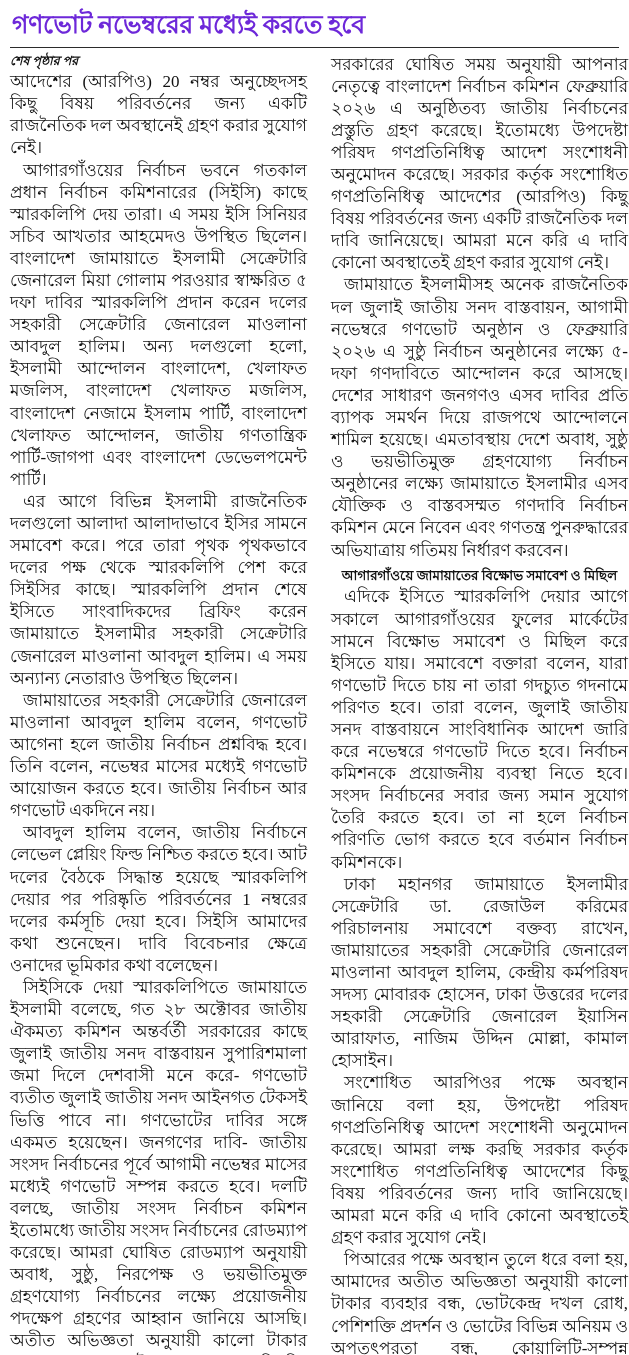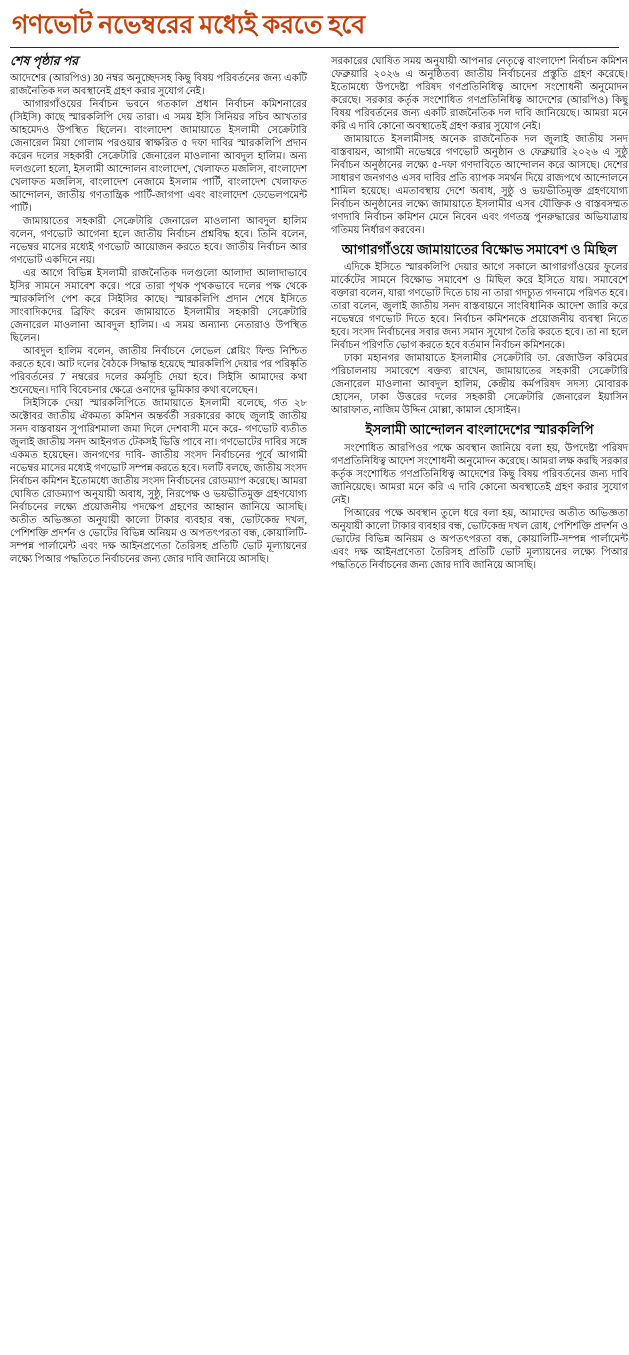--- a/index.html
+++ b/index.html
@@ -21,21 +21,21 @@
     box-sizing: border-box;
     padding: 8px 10px 6px 10px;
   }
   .headline {
     font-family: "Liberation Serif", serif;
     font-size: 25px;
     font-weight: bold;
     line-height: 1.18;
     letter-spacing: -0.2px;
     margin: 2px 0 7px 2px;
-    color: #c2410c;
+    color: #6d28d9;
   }
   .rule {
     border: none;
     border-top: 1px solid #2b2b2b;
     margin: 0 0 6px 0;
   }
   .columns {
     display: flex;
     gap: 24px;
     align-items: flex-start;
@@ -46,21 +46,21 @@
   }
   .kicker {
     font-size: 12.5px;
     font-weight: bold;
     font-style: italic;
     margin: 0 0 2px 0;
     line-height: 1.25;
   }
   p.para {
     margin: 0;
-    font-size: 10px;
+    font-size: 17px;
     line-height: 1.30;
     text-align: justify;
     text-justify: inter-word;
     text-indent: 13px;
     word-spacing: -0.2px;
   }
   p.para.noindent {
     text-indent: 0;
   }
   .subhead {
@@ -79,34 +79,33 @@
 
 <div class="page">
 
   <h1 class="headline">গণভোট নভেম্বরের মধ্যেই করতে হবে</h1>
   <hr class="rule">
 
   <div class="columns">
 
     <div class="col">
       <div class="kicker">শেষ পৃষ্ঠার পর</div>
-      <p class="para noindent">আদেশের (আরপিও) 30 নম্বর অনুচ্ছেদসহ কিছু বিষয় পরিবর্তনের জন্য একটি রাজনৈতিক দল অবস্থানেই গ্রহণ করার সুযোগ নেই।</p>
+      <p class="para noindent">আদেশের (আরপিও) 20 নম্বর অনুচ্ছেদসহ কিছু বিষয় পরিবর্তনের জন্য একটি রাজনৈতিক দল অবস্থানেই গ্রহণ করার সুযোগ নেই।</p>
       <p class="para">আগারগাঁওয়ের নির্বাচন ভবনে গতকাল প্রধান নির্বাচন কমিশনারের (সিইসি) কাছে স্মারকলিপি দেয় তারা। এ সময় ইসি সিনিয়র সচিব আখতার আহমেদও উপস্থিত ছিলেন। বাংলাদেশ জামায়াতে ইসলামী সেক্রেটারি জেনারেল মিয়া গোলাম পরওয়ার স্বাক্ষরিত ৫ দফা দাবির স্মারকলিপি প্রদান করেন দলের সহকারী সেক্রেটারি জেনারেল মাওলানা আবদুল হালিম। অন্য দলগুলো হলো, ইসলামী আন্দোলন বাংলাদেশ, খেলাফত মজলিস, বাংলাদেশ খেলাফত মজলিস, বাংলাদেশ নেজামে ইসলাম পার্টি, বাংলাদেশ খেলাফত আন্দোলন, জাতীয় গণতান্ত্রিক পার্টি-জাগপা এবং বাংলাদেশ ডেভেলপমেন্ট পার্টি।</p>
+      <p class="para">এর আগে বিভিন্ন ইসলামী রাজনৈতিক দলগুলো আলাদা আলাদাভাবে ইসির সামনে সমাবেশ করে। পরে তারা পৃথক পৃথকভাবে দলের পক্ষ থেকে স্মারকলিপি পেশ করে সিইসির কাছে। স্মারকলিপি প্রদান শেষে ইসিতে সাংবাদিকদের ব্রিফিং করেন জামায়াতে ইসলামীর সহকারী সেক্রেটারি জেনারেল মাওলানা আবদুল হালিম। এ সময় অন্যান্য নেতারাও উপস্থিত ছিলেন।</p>
       <p class="para">জামায়াতের সহকারী সেক্রেটারি জেনারেল মাওলানা আবদুল হালিম বলেন, গণভোট আগেনা হলে জাতীয় নির্বাচন প্রশ্নবিদ্ধ হবে। তিনি বলেন, নভেম্বর মাসের মধ্যেই গণভোট আয়োজন করতে হবে। জাতীয় নির্বাচন আর গণভোট একদিনে নয়।</p>
-      <p class="para">এর আগে বিভিন্ন ইসলামী রাজনৈতিক দলগুলো আলাদা আলাদাভাবে ইসির সামনে সমাবেশ করে। পরে তারা পৃথক পৃথকভাবে দলের পক্ষ থেকে স্মারকলিপি পেশ করে সিইসির কাছে। স্মারকলিপি প্রদান শেষে ইসিতে সাংবাদিকদের ব্রিফিং করেন জামায়াতে ইসলামীর সহকারী সেক্রেটারি জেনারেল মাওলানা আবদুল হালিম। এ সময় অন্যান্য নেতারাও উপস্থিত ছিলেন।</p>
-      <p class="para">আবদুল হালিম বলেন, জাতীয় নির্বাচনে লেভেল প্লেয়িং ফিল্ড নিশ্চিত করতে হবে। আট দলের বৈঠকে সিদ্ধান্ত হয়েছে স্মারকলিপি দেয়ার পর পরিষ্কৃতি পরিবর্তনের 7 নম্বরের দলের কর্মসূচি দেয়া হবে। সিইসি আমাদের কথা শুনেছেন। দাবি বিবেচনার ক্ষেত্রে ওনাদের ভূমিকার কথা বলেছেন।</p>
+      <p class="para">আবদুল হালিম বলেন, জাতীয় নির্বাচনে লেভেল প্লেয়িং ফিল্ড নিশ্চিত করতে হবে। আট দলের বৈঠকে সিদ্ধান্ত হয়েছে স্মারকলিপি দেয়ার পর পরিষ্কৃতি পরিবর্তনের 1 নম্বরের দলের কর্মসূচি দেয়া হবে। সিইসি আমাদের কথা শুনেছেন। দাবি বিবেচনার ক্ষেত্রে ওনাদের ভূমিকার কথা বলেছেন।</p>
       <p class="para">সিইসিকে দেয়া স্মারকলিপিতে জামায়াতে ইসলামী বলেছে, গত ২৮ অক্টোবর জাতীয় ঐকমত্য কমিশন অন্তর্বর্তী সরকারের কাছে জুলাই জাতীয় সনদ বাস্তবায়ন সুপারিশমালা জমা দিলে দেশবাসী মনে করে- গণভোট ব্যতীত জুলাই জাতীয় সনদ আইনগত টেকসই ভিত্তি পাবে না। গণভোটের দাবির সঙ্গে একমত হয়েছেন। জনগণের দাবি- জাতীয় সংসদ নির্বাচনের পূর্বে আগামী নভেম্বর মাসের মধ্যেই গণভোট সম্পন্ন করতে হবে। দলটি বলছে, জাতীয় সংসদ নির্বাচন কমিশন ইতোমধ্যে জাতীয় সংসদ নির্বাচনের রোডম্যাপ করেছে। আমরা ঘোষিত রোডম্যাপ অনুযায়ী অবাধ, সুষ্ঠু, নিরপেক্ষ ও ভয়ভীতিমুক্ত গ্রহণযোগ্য নির্বাচনের লক্ষ্যে প্রয়োজনীয় পদক্ষেপ গ্রহণের আহ্বান জানিয়ে আসছি। অতীত অভিজ্ঞতা অনুযায়ী কালো টাকার ব্যবহার বন্ধ, ভোটকেন্দ্র দখল, পেশিশক্তি প্রদর্শন ও ভোটের বিভিন্ন অনিয়ম ও অপতৎপরতা বন্ধ, কোয়ালিটি-সম্পন্ন পার্লামেন্ট এবং দক্ষ আইনপ্রণেতা তৈরিসহ প্রতিটি ভোট মূল্যায়নের লক্ষ্যে পিআর পদ্ধতিতে নির্বাচনের জন্য জোর দাবি জানিয়ে আসছি।</p>
       <div class="gap"></div>
     </div>
 
     <div class="col">
       <p class="para noindent">সরকারের ঘোষিত সময় অনুযায়ী আপনার নেতৃত্বে বাংলাদেশ নির্বাচন কমিশন ফেব্রুয়ারি ২০২৬ এ অনুষ্ঠিতব্য জাতীয় নির্বাচনের প্রস্তুতি গ্রহণ করেছে। ইতোমধ্যে উপদেষ্টা পরিষদ গণপ্রতিনিধিত্ব আদেশ সংশোধনী অনুমোদন করেছে। সরকার কর্তৃক সংশোধিত গণপ্রতিনিধিত্ব আদেশের (আরপিও) কিছু বিষয় পরিবর্তনের জন্য একটি রাজনৈতিক দল দাবি জানিয়েছে। আমরা মনে করি এ দাবি কোনো অবস্থাতেই গ্রহণ করার সুযোগ নেই।</p>
       <p class="para">জামায়াতে ইসলামীসহ অনেক রাজনৈতিক দল জুলাই জাতীয় সনদ বাস্তবায়ন, আগামী নভেম্বরে গণভোট অনুষ্ঠান ও ফেব্রুয়ারি ২০২৬ এ সুষ্ঠু নির্বাচন অনুষ্ঠানের লক্ষ্যে ৫-দফা গণদাবিতে আন্দোলন করে আসছে। দেশের সাধারণ জনগণও এসব দাবির প্রতি ব্যাপক সমর্থন দিয়ে রাজপথে আন্দোলনে শামিল হয়েছে। এমতাবস্থায় দেশে অবাধ, সুষ্ঠু ও ভয়ভীতিমুক্ত গ্রহণযোগ্য নির্বাচন অনুষ্ঠানের লক্ষ্যে জামায়াতে ইসলামীর এসব যৌক্তিক ও বাস্তবসম্মত গণদাবি নির্বাচন কমিশন মেনে নিবেন এবং গণতন্ত্র পুনরুদ্ধারের অভিযাত্রায় গতিময় নির্ধারণ করবেন।</p>
       <div class="subhead">আগারগাঁওয়ে জামায়াতের বিক্ষোভ সমাবেশ ও মিছিল</div>
       <p class="para">এদিকে ইসিতে স্মারকলিপি দেয়ার আগে সকালে আগারগাঁওয়ের ফুলের মার্কেটের সামনে বিক্ষোভ সমাবেশ ও মিছিল করে ইসিতে যায়। সমাবেশে বক্তারা বলেন, যারা গণভোট দিতে চায় না তারা গদচ্যুত গদনামে পরিণত হবে। তারা বলেন, জুলাই জাতীয় সনদ বাস্তবায়নে সাংবিধানিক আদেশ জারি করে নভেম্বরে গণভোট দিতে হবে। নির্বাচন কমিশনকে প্রয়োজনীয় ব্যবস্থা নিতে হবে। সংসদ নির্বাচনের সবার জন্য সমান সুযোগ তৈরি করতে হবে। তা না হলে নির্বাচন পরিণতি ভোগ করতে হবে বর্তমান নির্বাচন কমিশনকে।</p>
       <p class="para">ঢাকা মহানগর জামায়াতে ইসলামীর সেক্রেটারি ডা. রেজাউল করিমের পরিচালনায় সমাবেশে বক্তব্য রাখেন, জামায়াতের সহকারী সেক্রেটারি জেনারেল মাওলানা আবদুল হালিম, কেন্দ্রীয় কর্মপরিষদ সদস্য মোবারক হোসেন, ঢাকা উত্তরের দলের সহকারী সেক্রেটারি জেনারেল ইয়াসিন আরাফাত, নাজিম উদ্দিন মোল্লা, কামাল হোসাইন।</p>
-      <div class="subhead">ইসলামী আন্দোলন বাংলাদেশের স্মারকলিপি</div>
       <p class="para">সংশোধিত আরপিওর পক্ষে অবস্থান জানিয়ে বলা হয়, উপদেষ্টা পরিষদ গণপ্রতিনিধিত্ব আদেশ সংশোধনী অনুমোদন করেছে। আমরা লক্ষ করছি সরকার কর্তৃক সংশোধিত গণপ্রতিনিধিত্ব আদেশের কিছু বিষয় পরিবর্তনের জন্য দাবি জানিয়েছে। আমরা মনে করি এ দাবি কোনো অবস্থাতেই গ্রহণ করার সুযোগ নেই।</p>
       <p class="para">পিআরের পক্ষে অবস্থান তুলে ধরে বলা হয়, আমাদের অতীত অভিজ্ঞতা অনুযায়ী কালো টাকার ব্যবহার বন্ধ, ভোটকেন্দ্র দখল রোধ, পেশিশক্তি প্রদর্শন ও ভোটের বিভিন্ন অনিয়ম ও অপতৎপরতা বন্ধ, কোয়ালিটি-সম্পন্ন পার্লামেন্ট এবং দক্ষ আইনপ্রণেতা তৈরিসহ প্রতিটি ভোট মূল্যায়নের লক্ষ্যে পিআর পদ্ধতিতে নির্বাচনের জন্য জোর দাবি জানিয়ে আসছি।</p>
     </div>
 
   </div>
 </div>
 
 </body></html>

